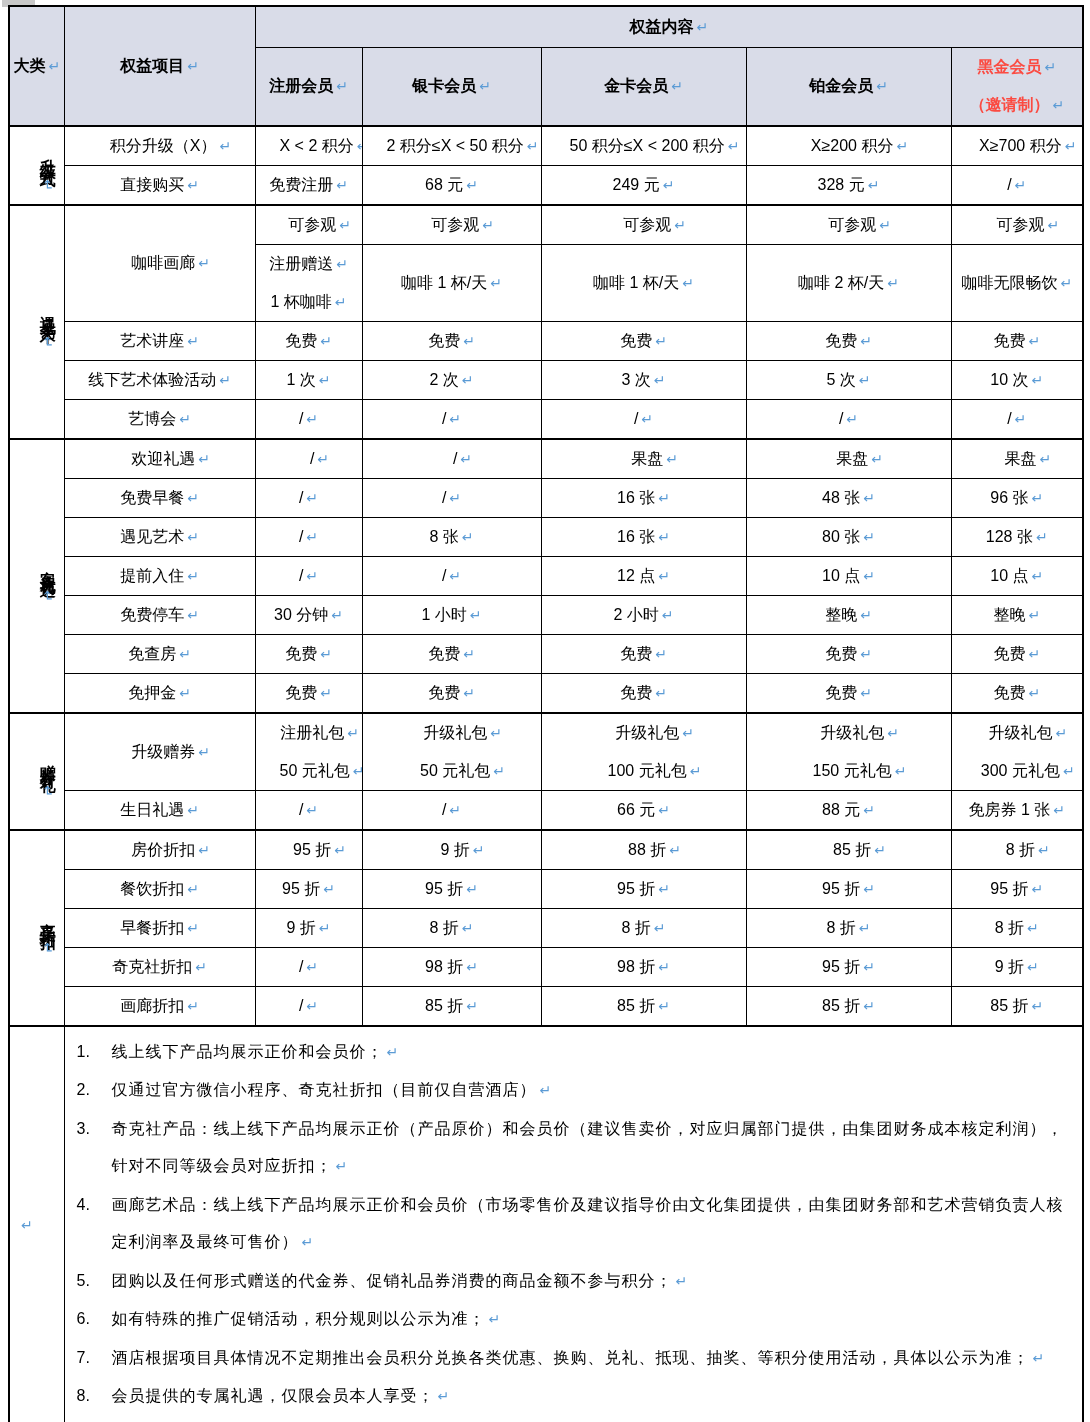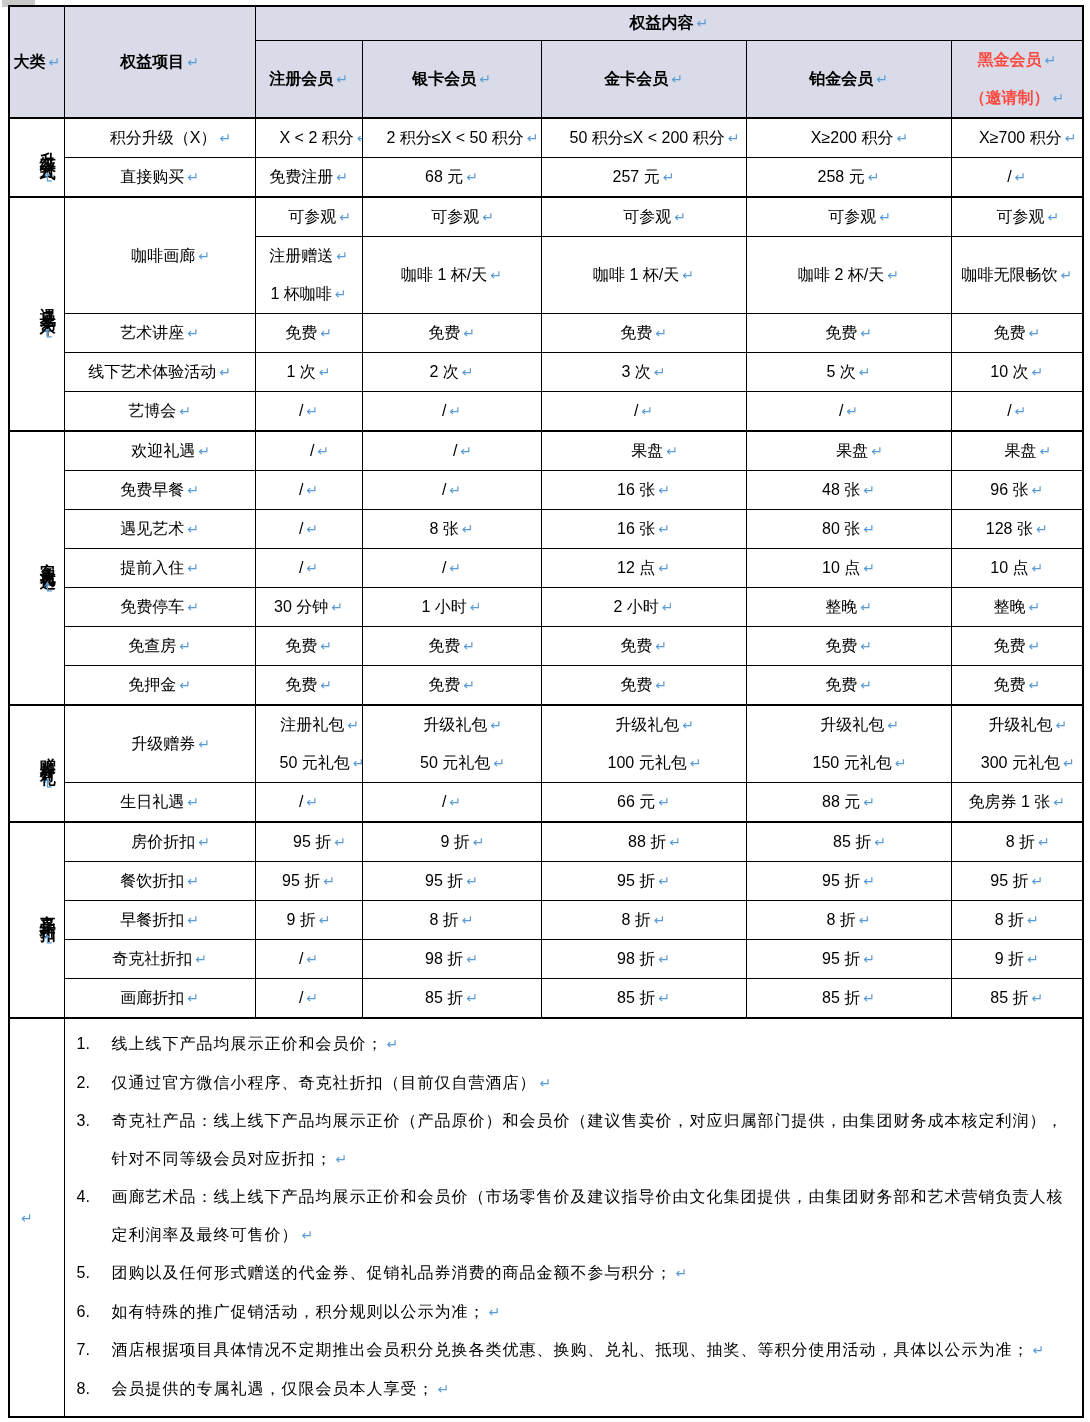--- a/index.html
+++ b/index.html
@@ -17,21 +17,21 @@
     border-collapse:collapse; table-layout:fixed;
     font-size:16px; border:2.5px solid #000;
   }
   th, td {
     border:1.5px solid #000;
     text-align:center; vertical-align:middle;
     line-height:37px; padding:0 2px; font-weight:normal;
     overflow:hidden;
   }
   thead th { background:var(--header-bg,#D9DCE8); font-weight:bold; }
-  tr.content-row th { height:34px; line-height:28px; }
+  tr.content-row th { height:34px; line-height:39px; }
   tr.level-row th { height:78px; border-bottom:2.5px solid #000;margin-left:16px; }
   .sec-top > th, .sec-top > td { border-top:2.5px solid #000;padding-left:24px; }
 
   .cline { line-height:37px; white-space:nowrap; }
   .txt.red { color:var(--invite-red,#FB4B42); font-weight:bold; }
   .mark {
     color:var(--mark-blue,#5B9BD5); font-size:14px;
     margin-left:3px; font-weight:normal; display:inline-block;
   }
 
@@ -124,24 +124,24 @@
           <td>
             <div class="cline"><span class="txt">直接购买</span><span class="mark">↵</span></div>
           </td>
           <td>
             <div class="cline"><span class="txt">免费注册</span><span class="mark">↵</span></div>
           </td>
           <td>
             <div class="cline"><span class="txt">68 元</span><span class="mark">↵</span></div>
           </td>
           <td>
-            <div class="cline"><span class="txt">257 元</span><span class="mark">↵</span></div>
-          </td>
-          <td>
-            <div class="cline"><span class="txt">258 元</span><span class="mark">↵</span></div>
+            <div class="cline"><span class="txt">249 元</span><span class="mark">↵</span></div>
+          </td>
+          <td>
+            <div class="cline"><span class="txt">328 元</span><span class="mark">↵</span></div>
           </td>
           <td>
             <div class="cline"><span class="txt">/</span><span class="mark">↵</span></div>
           </td>
         </tr>
         <tr class="sec-top">
           <td class="cat" rowspan="5"><span class="vtext">遇见艺术</span><span class="vmark">↵</span></td>
           <td rowspan="2">
             <div class="cline"><span class="txt">咖啡画廊</span><span class="mark">↵</span></div>
           </td>

